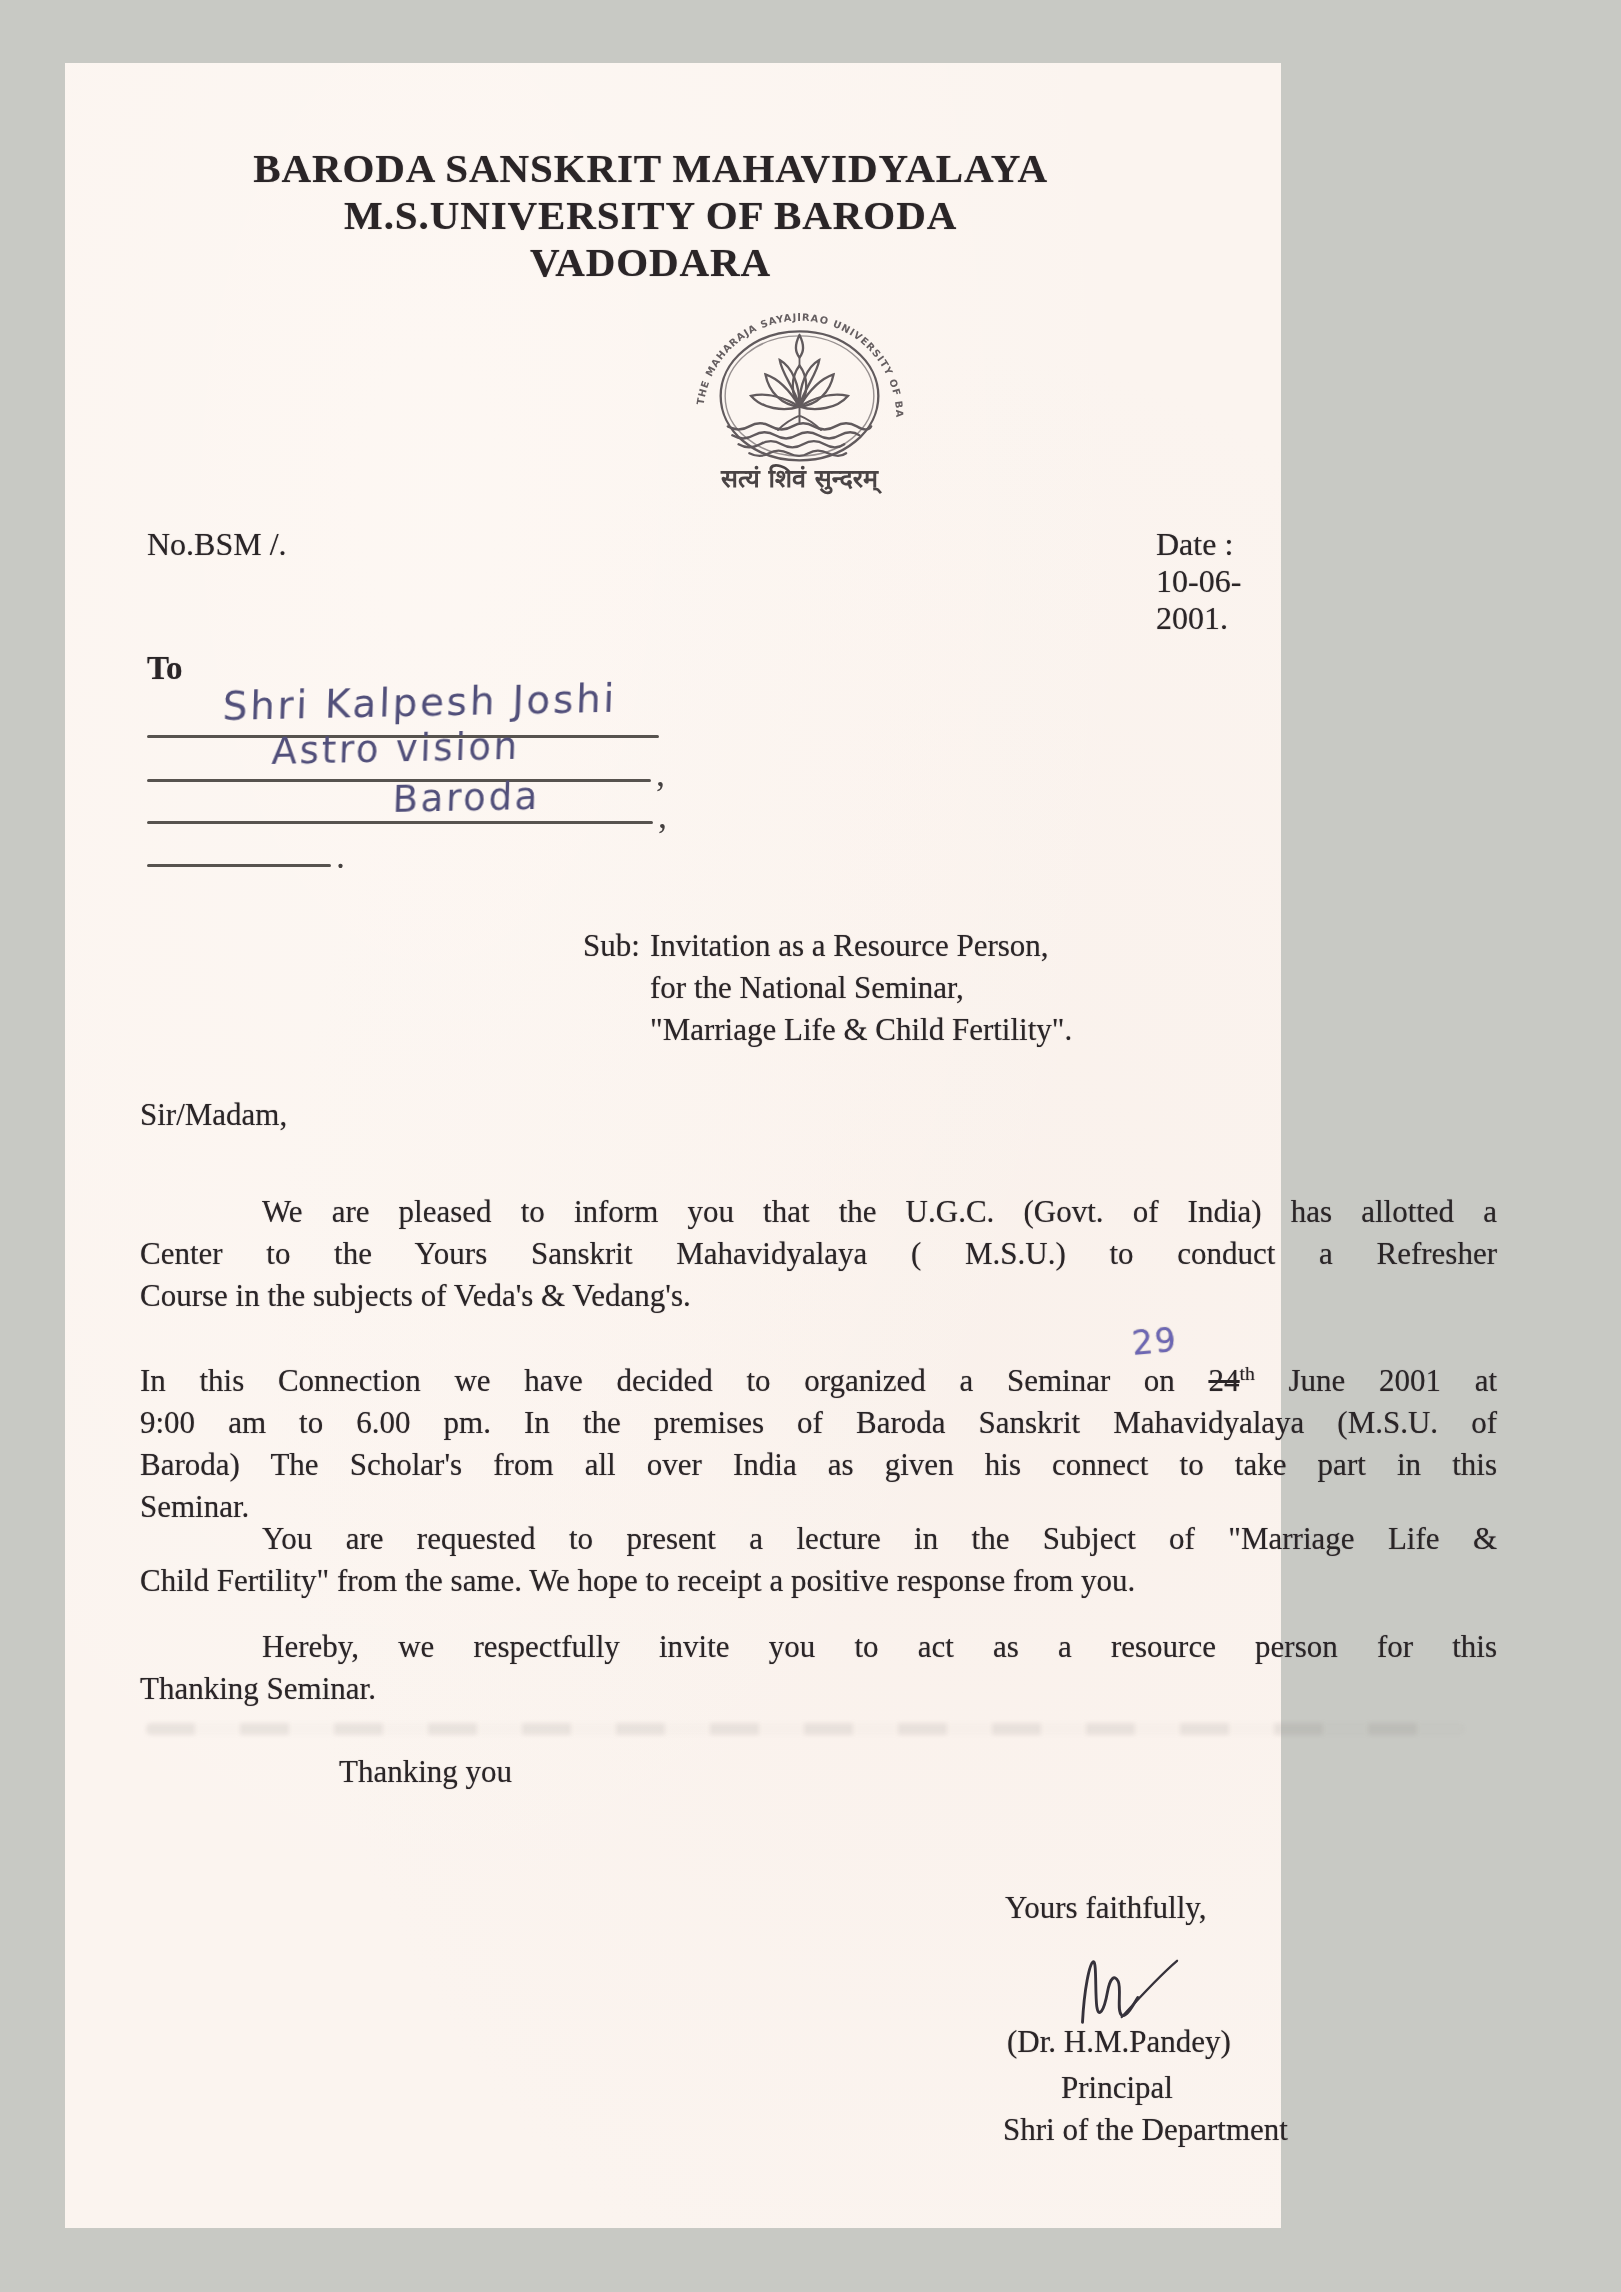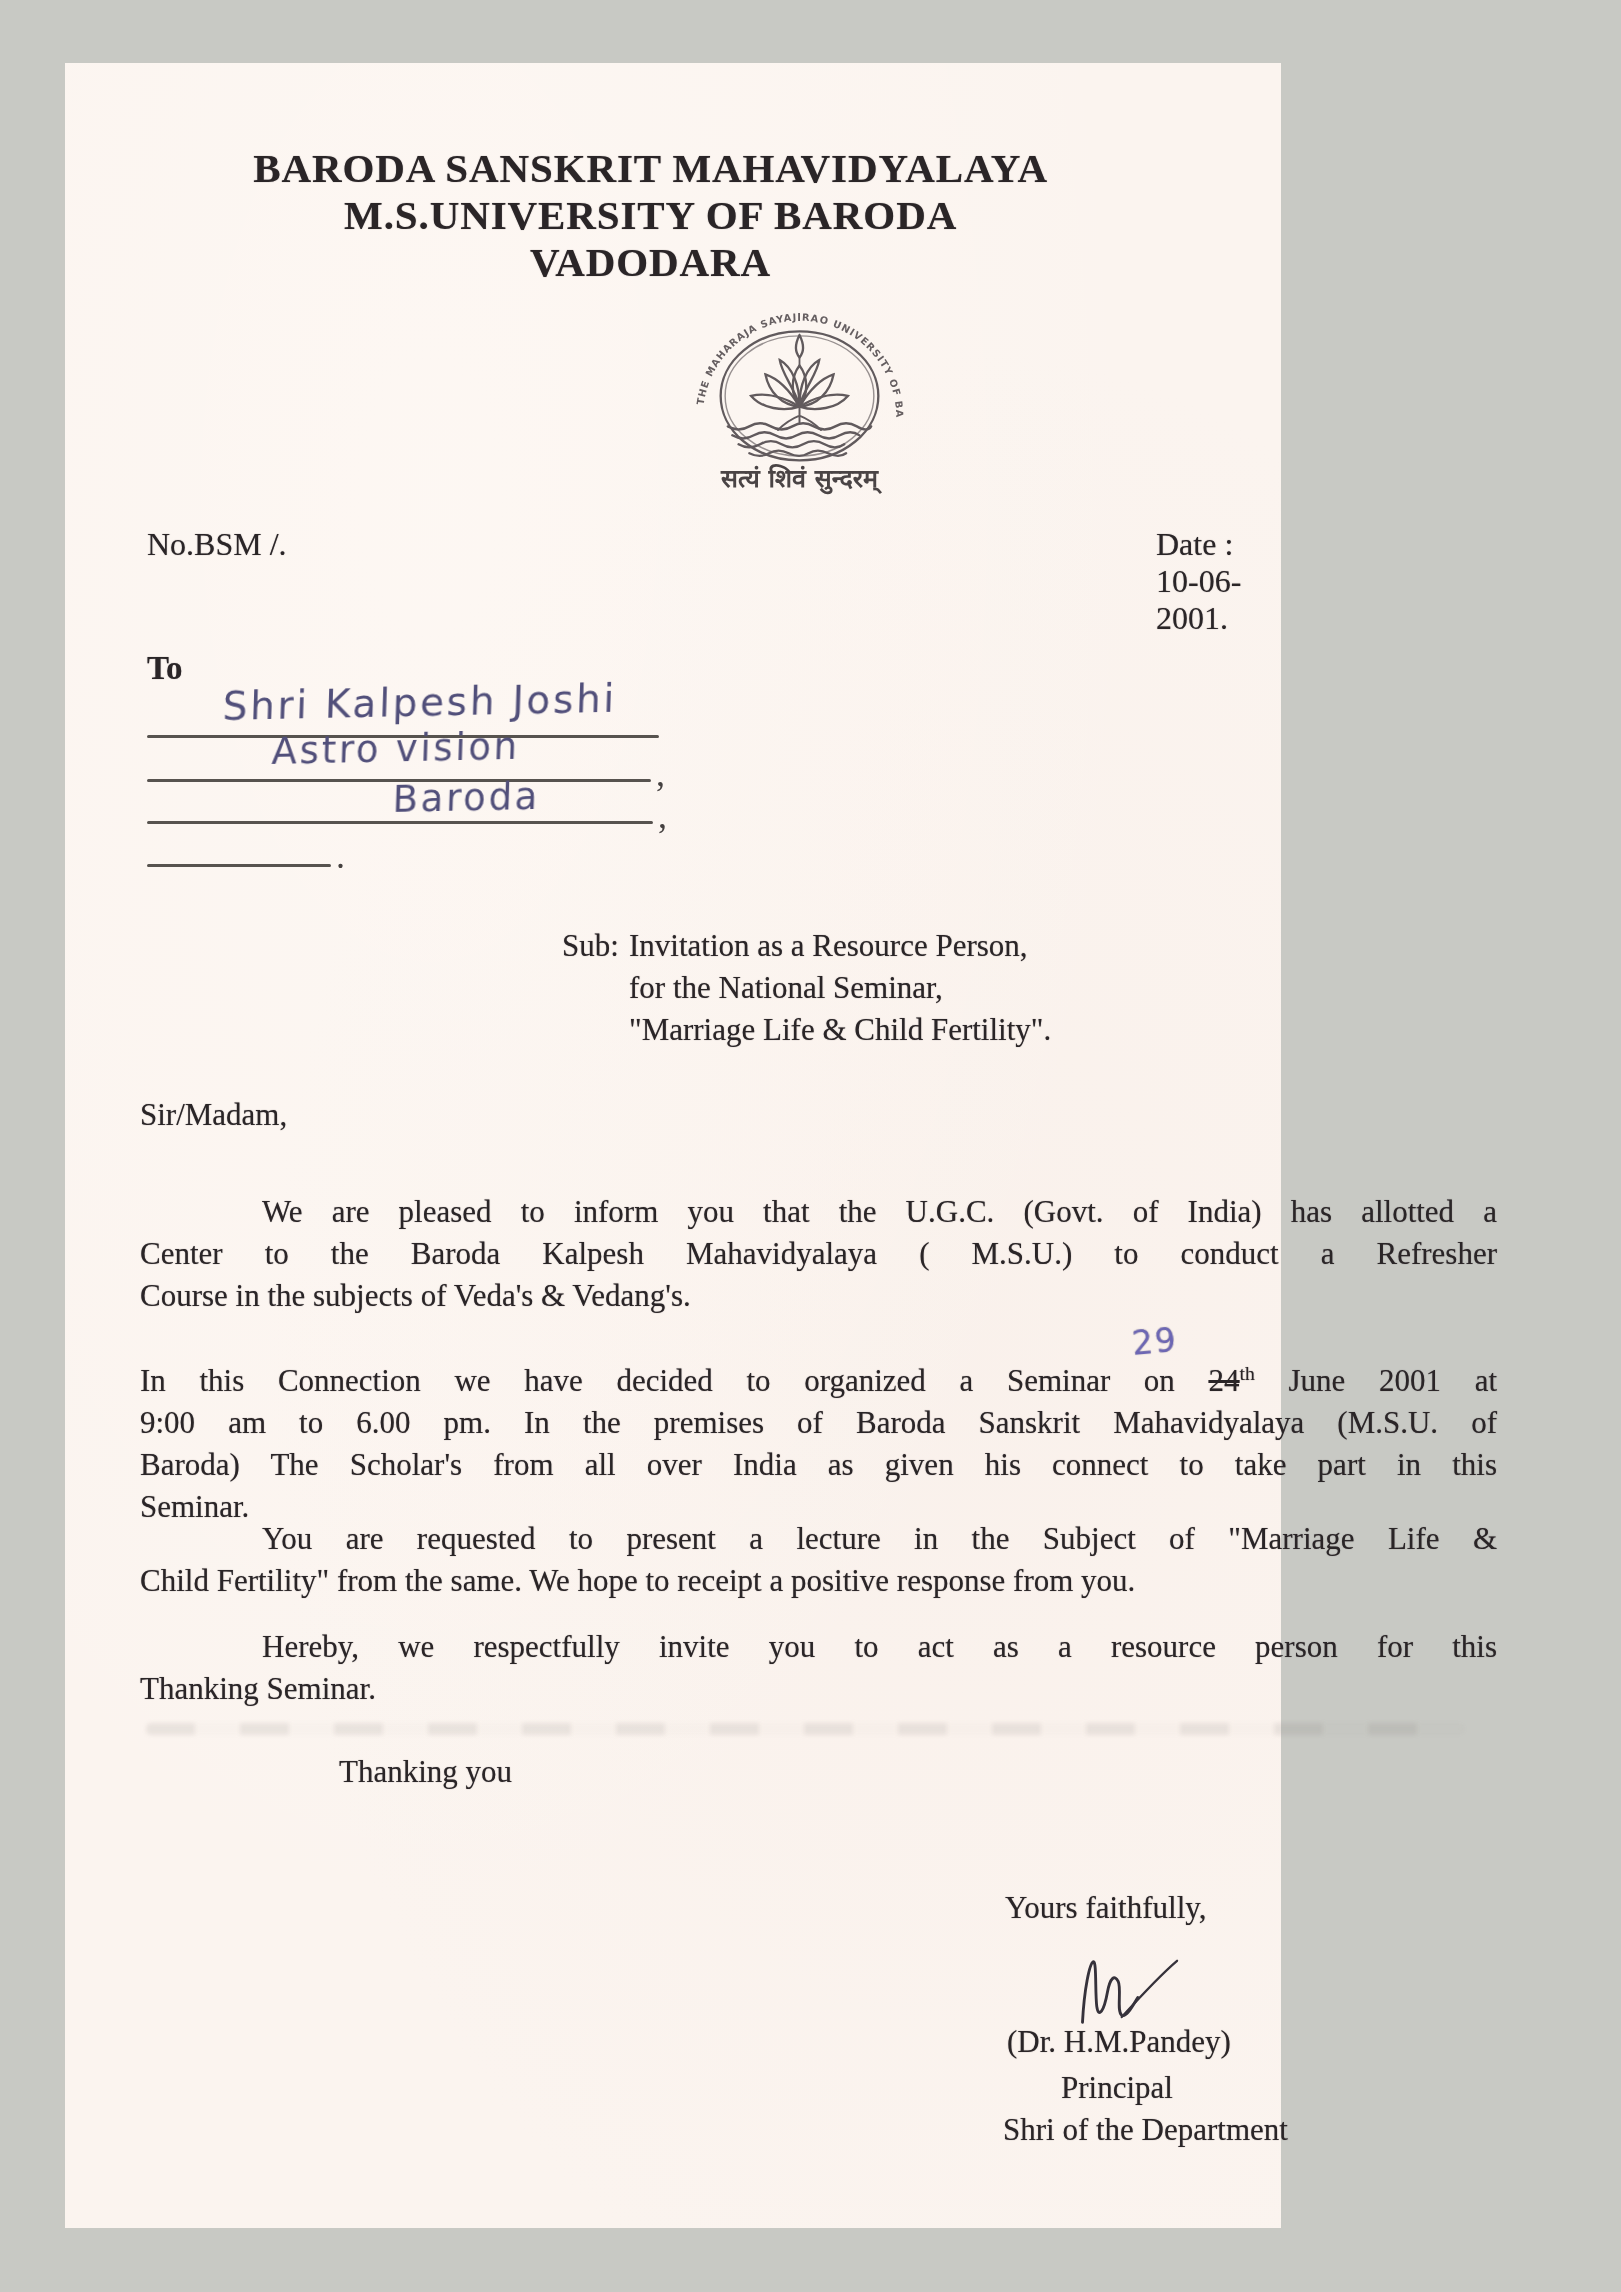--- a/index.html
+++ b/index.html
@@ -30,21 +30,21 @@
 
   .to-label { font-size:33px; font-weight:bold; }
 
   .hw { font-family:"DejaVu Sans", sans-serif; color:#514f7a;
         transform:rotate(-1.2deg) skewX(-3deg); transform-origin:left bottom;
         letter-spacing:2.7px; filter:blur(0.3px); white-space:nowrap; }
   .rule { position:absolute; height:3.1px; background:#57534f; border-radius:1.8px; filter:blur(0.4px); }
   .rule-punct { font-size:36px; color:#454140; }
 
   .sub-block { display:flex; font-size:31px; line-height:42px; }
-  .sub-label { width:67px; flex:none; }
+  .sub-label { width:67px; flex:none;margin-left:21px; }
 
   .para { position:absolute; width:1357px; font-size:31px; }
   .bline { text-align:justify; text-align-last:justify; line-height:42px; white-space:normal; }
   .bline.last { text-align-last:left; }
   .ind { text-indent:122px; }
 
   del.struck { text-decoration:line-through; text-decoration-thickness:3.1px; }
   sup.ord { font-size:19.7px; vertical-align:super; line-height:0; }
   .correction { position:absolute; font-family:"DejaVu Sans", sans-serif;
                 font-size:33px; color:#6c66b4; transform:rotate(-5deg);
@@ -128,21 +128,21 @@
       <div>Invitation as a Resource Person,</div>
       <div>for the National Seminar,</div>
       <div>"Marriage Life &amp; Child Fertility".</div>
     </div>
   </div>
 
   <div class="abs typed" style="left:75px; top:1034px; font-size:31px;">Sir/Madam,</div>
 
   <div class="para typed" style="left:75px; top:1128px;">
     <div class="bline ind">We are pleased to inform you that the U.G.C. (Govt. of India) has allotted a</div>
-    <div class="bline">Center to the Baroda Kalpesh Mahavidyalaya ( M.S.U.) to conduct a Refresher</div>
+    <div class="bline">Center to the Yours Sanskrit Mahavidyalaya ( M.S.U.) to conduct a Refresher</div>
     <div class="bline last">Course in the subjects of Veda's &amp; Vedang's.</div>
   </div>
 
   <div class="para typed" style="left:75px; top:1297px;">
     <div class="correction" style="left:992px; top:-38px;">29</div>
     <div class="bline"><span>In this Connection we have decided to organized a Seminar on</span> <del class="struck">24</del><sup class="ord">th</sup> <span>June 2001 at</span></div>
     <div class="bline">9:00 am to 6.00 pm. In the premises of Baroda Sanskrit Mahavidyalaya (M.S.U. of</div>
     <div class="bline">Baroda) The Scholar's from all over India as given his connect to take part in this</div>
     <div class="bline last">Seminar.</div>
   </div>

